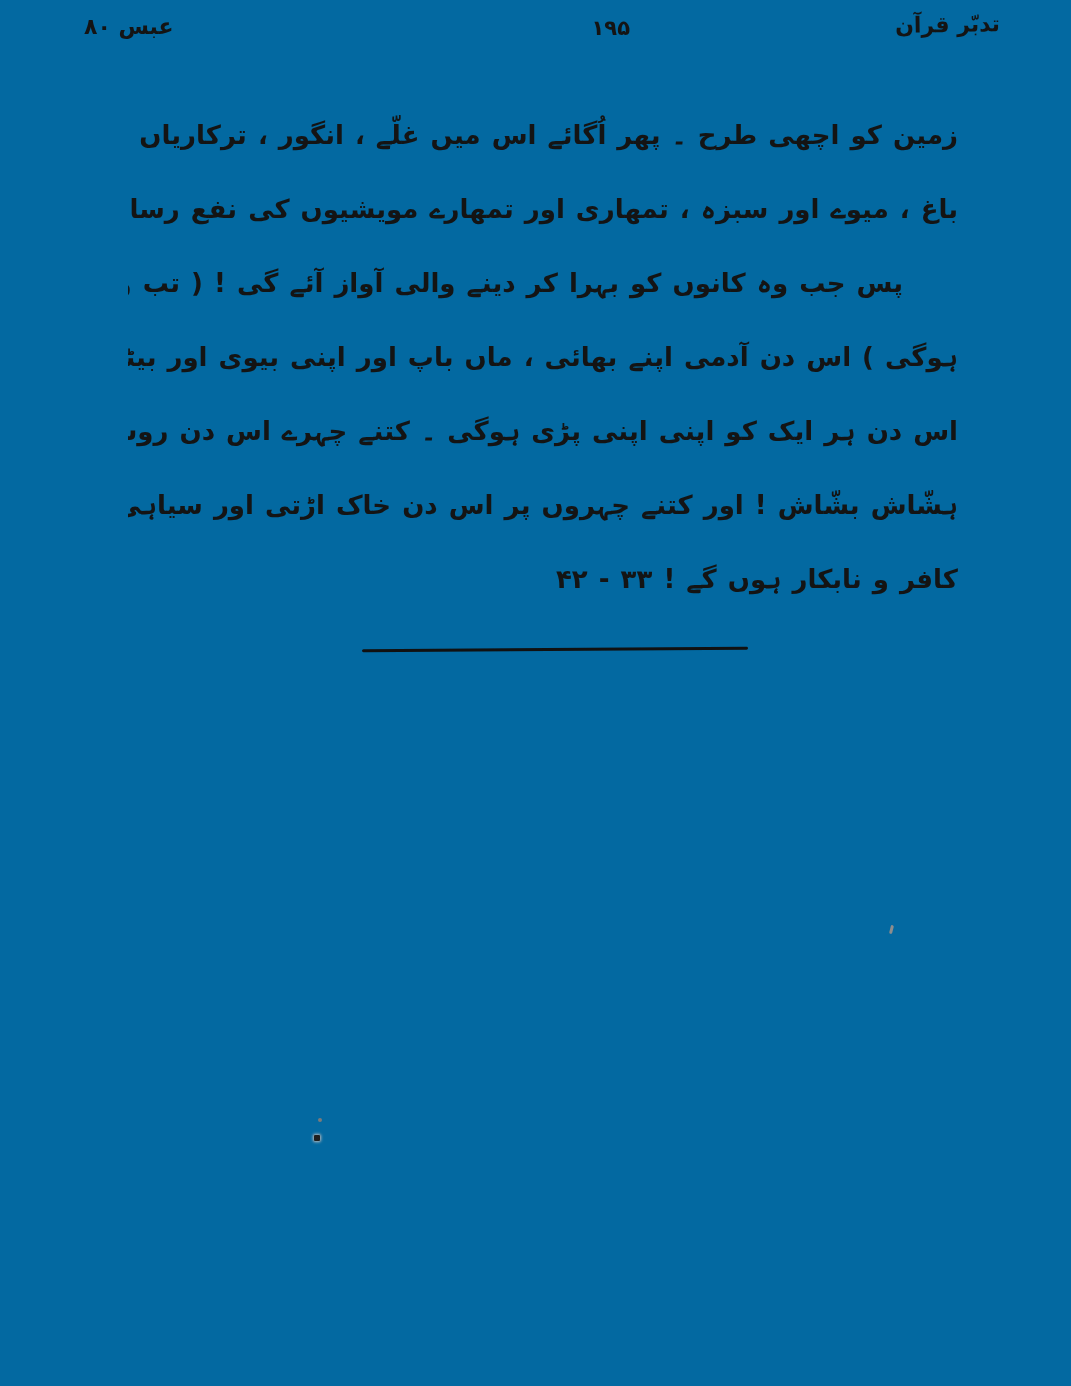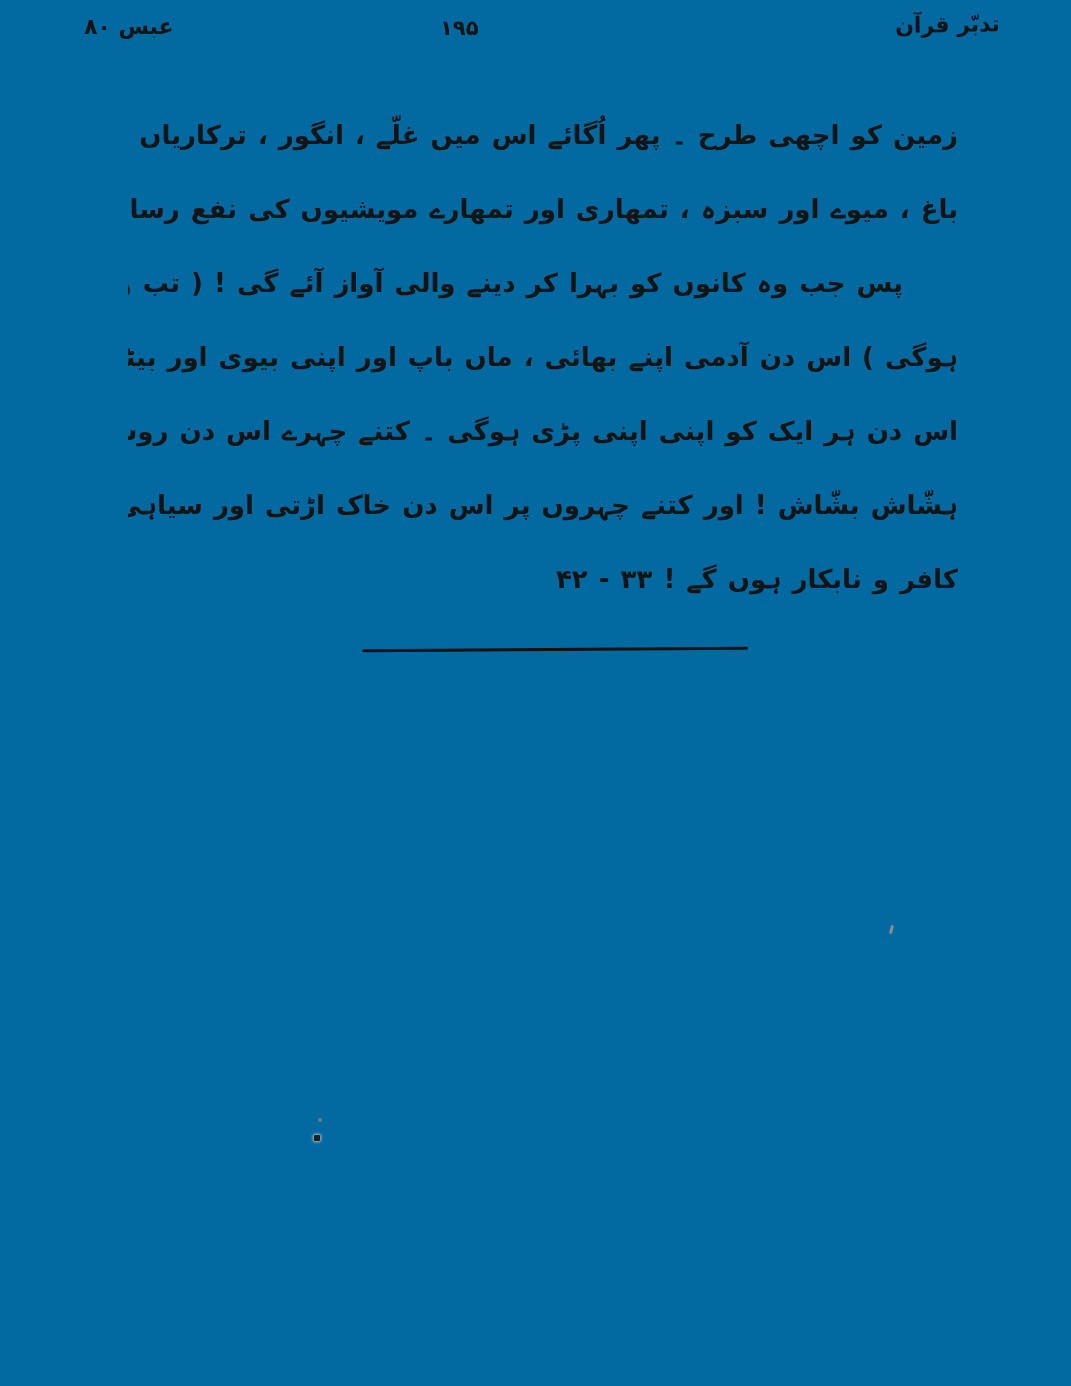--- a/index.html
+++ b/index.html
@@ -21,21 +21,21 @@
   .running-head { position: absolute; top: 0; left: 0; right: 0; height: 60px; }
   .surah-ref {
     position: absolute;
     left: 84px; top: 14px;
     font-size: 22px; font-weight: bold;
     direction: rtl;
   }
   .page-number {
     position: absolute;
     left: 440px; width: 190px; top: 16px;
-    text-align: left;
+    text-align: right;
     font-size: 21px; font-weight: bold;
     direction: rtl;
   }
   .book-title {
     position: absolute;
     right: 86px; top: 12px;
     font-size: 22px; font-weight: bold;
     direction: rtl;
     transform: rotate(-1deg);
   }

